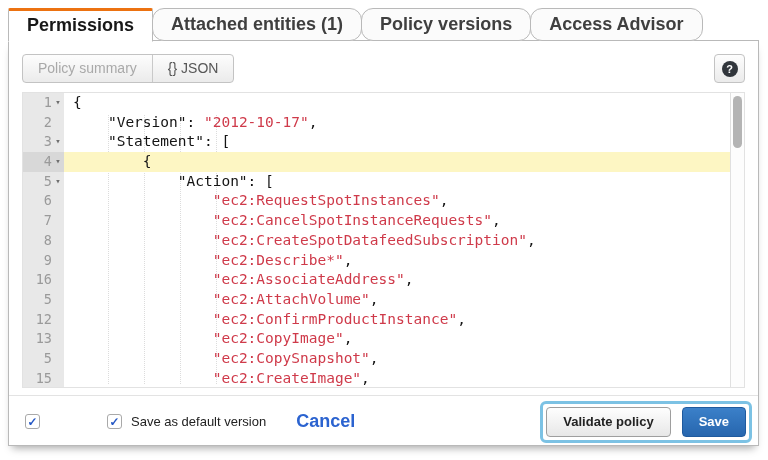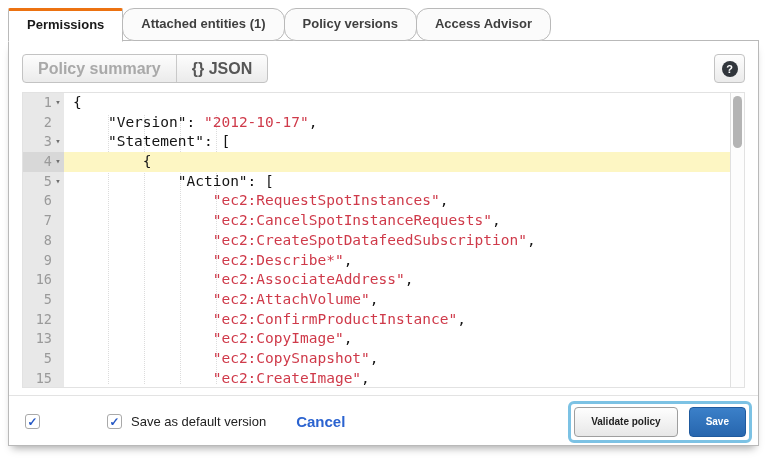--- a/index.html
+++ b/index.html
@@ -2,35 +2,35 @@
 <html><head>
 <meta charset="utf-8">
 <style>
   * { box-sizing: border-box; margin: 0; padding: 0; }
   html,body { width:768px; height:460px; background:#fff; font-family:"Liberation Sans",sans-serif; }
   .panel { position:absolute; left:8px; top:8px; width:751px; }
 
   
   .tabs { display:flex; height:33px; position:relative; z-index:2; }
   .tab { background:#fbfbfb; border:1px solid #b9b9b9; border-radius:2px 2px 0 0;
-         padding:0 18px; font-size:13px; font-weight:bold; color:#3f3f3f;
+         padding:0 18px; font-size:18px; font-weight:bold; color:#3f3f3f;
          line-height:30px; height:33px; cursor:pointer; }
   .tab + .tab { margin-left:-1px;border-radius:12px; }
   .tab.active { background:#fff; border-top:3px solid #ec7211; border-bottom:1px solid #fff;
                 margin-bottom:-1px; height:34px; line-height:28px; color:#181818; }
 
   
   .body { border:1px solid #b9b9b9; margin-top:-1px; background:#fff; height:406px;
           box-shadow:0 6px 8px -4px rgba(0,0,0,.35); position:relative; }
 
   
   .toolbar { display:flex; align-items:flex-start; padding:13px 13px 0 13px; }
   .btn-group { display:flex; border:1px solid #c3c3c3; border-radius:4px;
                background:linear-gradient(#fdfdfd,#ebebeb); overflow:hidden; }
-  .seg { padding:0 15px; line-height:27px; font-size:16px; font-weight:bold; cursor:pointer; }
+  .seg { padding:0 15px; line-height:27px; font-size:14px; font-weight:normal; cursor:pointer; }
   .seg.disabled { color:#a9a9a9; }
   .seg.json { color:#565656; border-left:1px solid #c9c9c9; }
   .help-btn { margin-left:auto; width:31px; height:29px; border:1px solid #c3c3c3; border-radius:4px;
               background:linear-gradient(#fdfdfd,#ebebeb); display:flex; align-items:center;
               justify-content:center; cursor:pointer; }
   .help-circle { width:16px; height:16px; border-radius:50%; background:#31363c; color:#fff;
                  font-size:11px; font-weight:bold; text-align:center; line-height:16px; }
 
   
   .editor { margin:9px 13px 0 13px; height:296px; border:1px solid #e2e2e2; position:relative;
@@ -55,24 +55,24 @@
            border-radius:5px; cursor:pointer; }
 
   
   .footer { margin-top:7px; border-top:1px solid #e3e3e3; height:52px; display:flex;
             align-items:center; padding:0 4px 0 16px; font-size:13px; color:#222; }
   .chk-wrap { display:flex; align-items:center; cursor:pointer; }
   .chk { width:15px; height:15px; border:1px solid #a9a9a9; border-radius:3px; background:#fff;
          margin-right:9px; text-align:center; line-height:14px; font-size:12px; font-weight:bold;
          color:#2457c5; flex:0 0 auto; }
   .chk-wrap.second { margin-left:58px; }
-  .cancel { margin-left:30px; color:#2b63d0; font-weight:bold; font-size:15px; cursor:pointer; }
+  .cancel { margin-left:30px; color:#2b63d0; font-weight:bold; font-size:18px; cursor:pointer; }
   .ring { margin-left:auto; margin-right:2px; border:3px solid #7cc2e4; border-radius:6px;
           padding:3px; display:flex; background:#fff; }
-  .btn { height:30px; border-radius:4px; font-size:10px; font-weight:bold; cursor:pointer;
+  .btn { height:30px; border-radius:4px; font-size:13px; font-weight:bold; cursor:pointer;
          display:flex; align-items:center; padding:0 16px; }
   .btn.validate { background:linear-gradient(#fefefe,#e7e7e7); border:1px solid #9e9e9e; color:#222; }
   .btn.save { background:linear-gradient(#3b80c9,#2766ae); border:1px solid #1f5a9e; color:#fff;
               margin-left:11px; }
 </style>
 </head>
 <body>
 
 <div class="panel">
 

